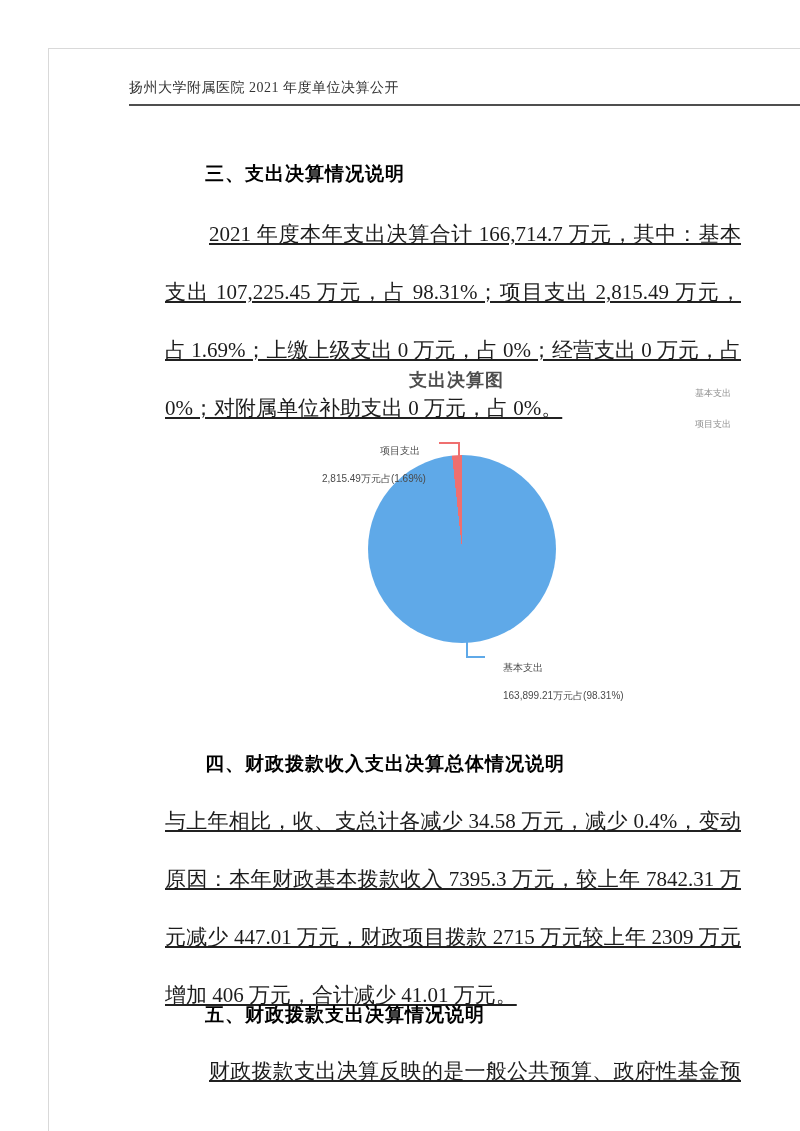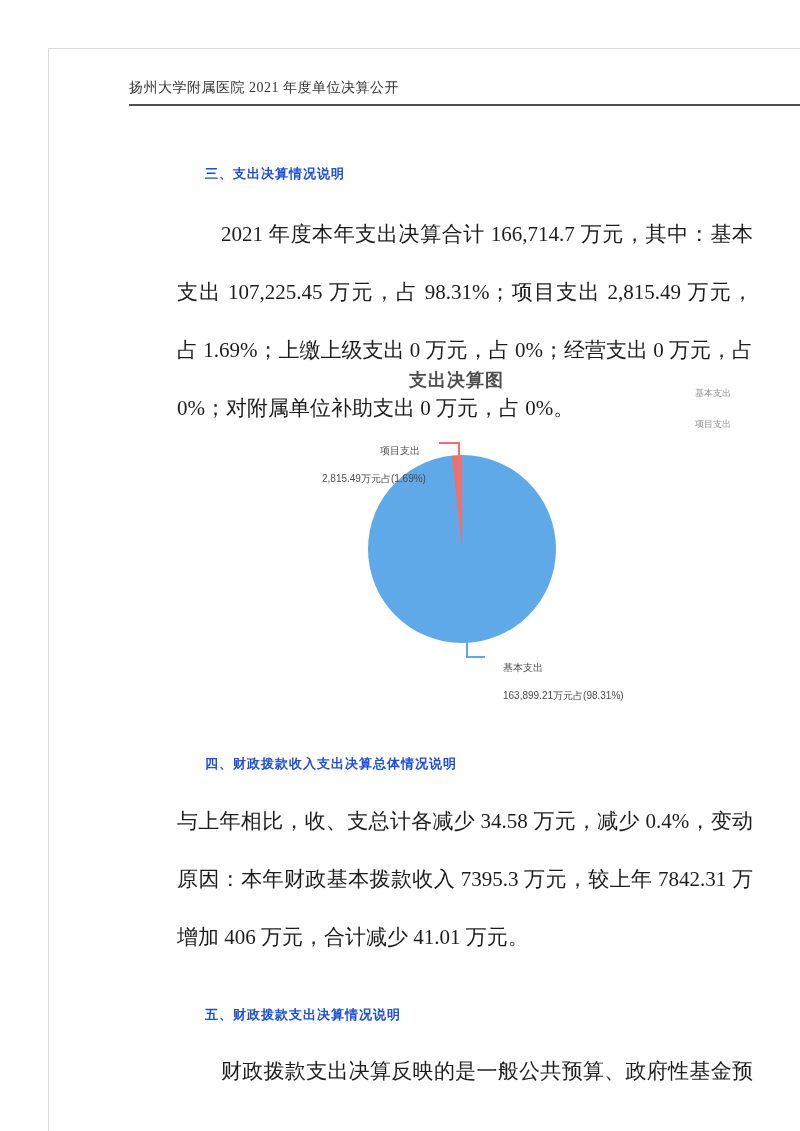--- a/index.html
+++ b/index.html
@@ -15,25 +15,25 @@
     font-size:14px; color:#333; letter-spacing:0.5px;
   }
   .header-rule {
     position:absolute; top:39px; left:64px; width:673px; height:2px;
     background:#4f4f4f;
   }
   
   .sec-heading {
     position:absolute; left:140px; width:560px;
     font-family:Liberation Sans, sans-serif;
-    font-size:13px; font-weight:bold; color:#1d4ed8; line-height:26px;
+    font-size:19px; font-weight:bold; color:#000000; line-height:26px;
     letter-spacing:1px;
   }
   
-  .para { position:absolute; left:96px; width:608px; }
+  .para { position:absolute; left:84px; width:608px;text-decoration:underline; }
   .line {
     height:42px; line-height:42px; font-size:21px; color:#1c1c1c;
     text-align:justify; text-align-last:justify; white-space:nowrap;
     overflow:hidden;
   }
   .line.indent { padding-left:44px; }
   .line.end { text-align-last:left; white-space:normal; }
   
   .chart-title {
     position:absolute; left:344px; top:303px;
@@ -118,20 +118,21 @@
       <div>163,899.21万元占(98.31%)</div>
     </div>
     <div class="leader v" id="leader-bot-v" style="background: rgb(95, 169, 232);"></div>
     <div class="leader h" id="leader-bot-h" style="background: rgb(95, 169, 232);"></div>
   </div>
 
   <div class="sec-heading" style="top:686px">四、财政拨款收入支出决算总体情况说明</div>
   <div class="para" style="top:719px">
     <div class="line">与上年相比，收、支总计各减少 34.58 万元，减少 0.4%，变动</div>
     <div class="line">原因：本年财政基本拨款收入 7395.3 万元，较上年 7842.31 万</div>
+    <div class="line">元减少 447.01 万元，财政项目拨款 2715 万元较上年 2309 万元</div>
     <div class="line end">增加 406 万元，合计减少 41.01 万元。</div>
   </div>
 
   <div class="sec-heading" style="top:937px">五、财政拨款支出决算情况说明</div>
   <div class="para" style="top:969px">
     <div class="line indent">财政拨款支出决算反映的是一般公共预算、政府性基金预</div>
   </div>
 
   <div class="footer">- 28 -</div>
 

